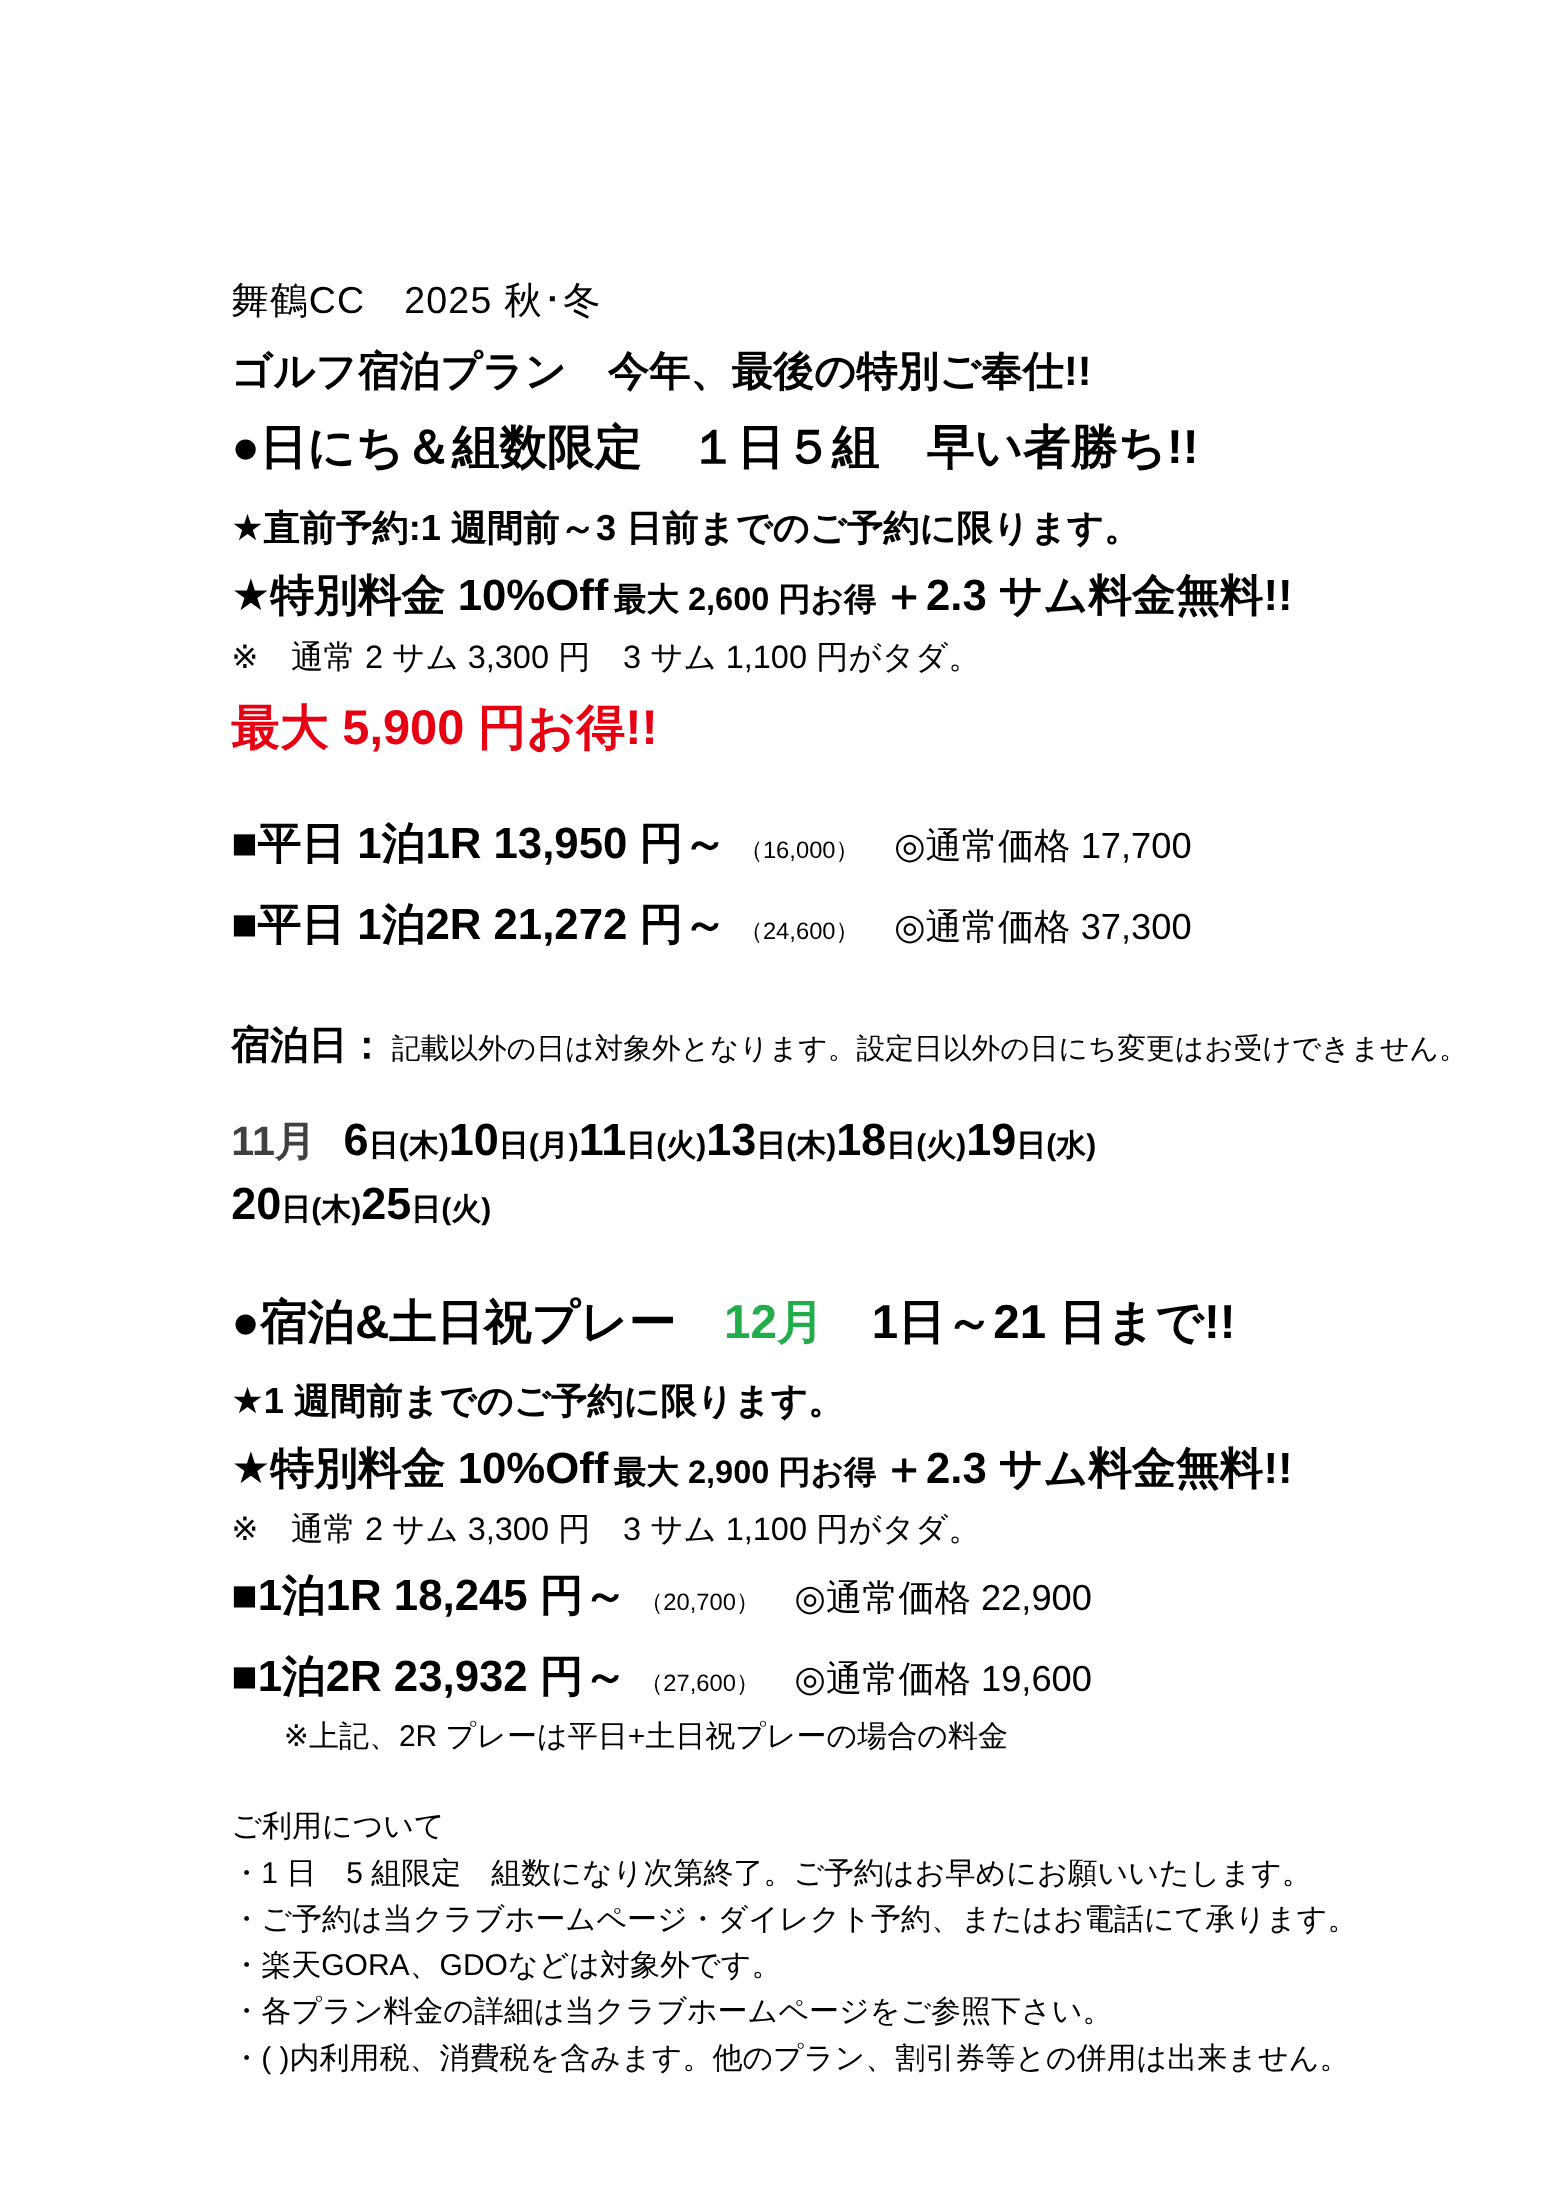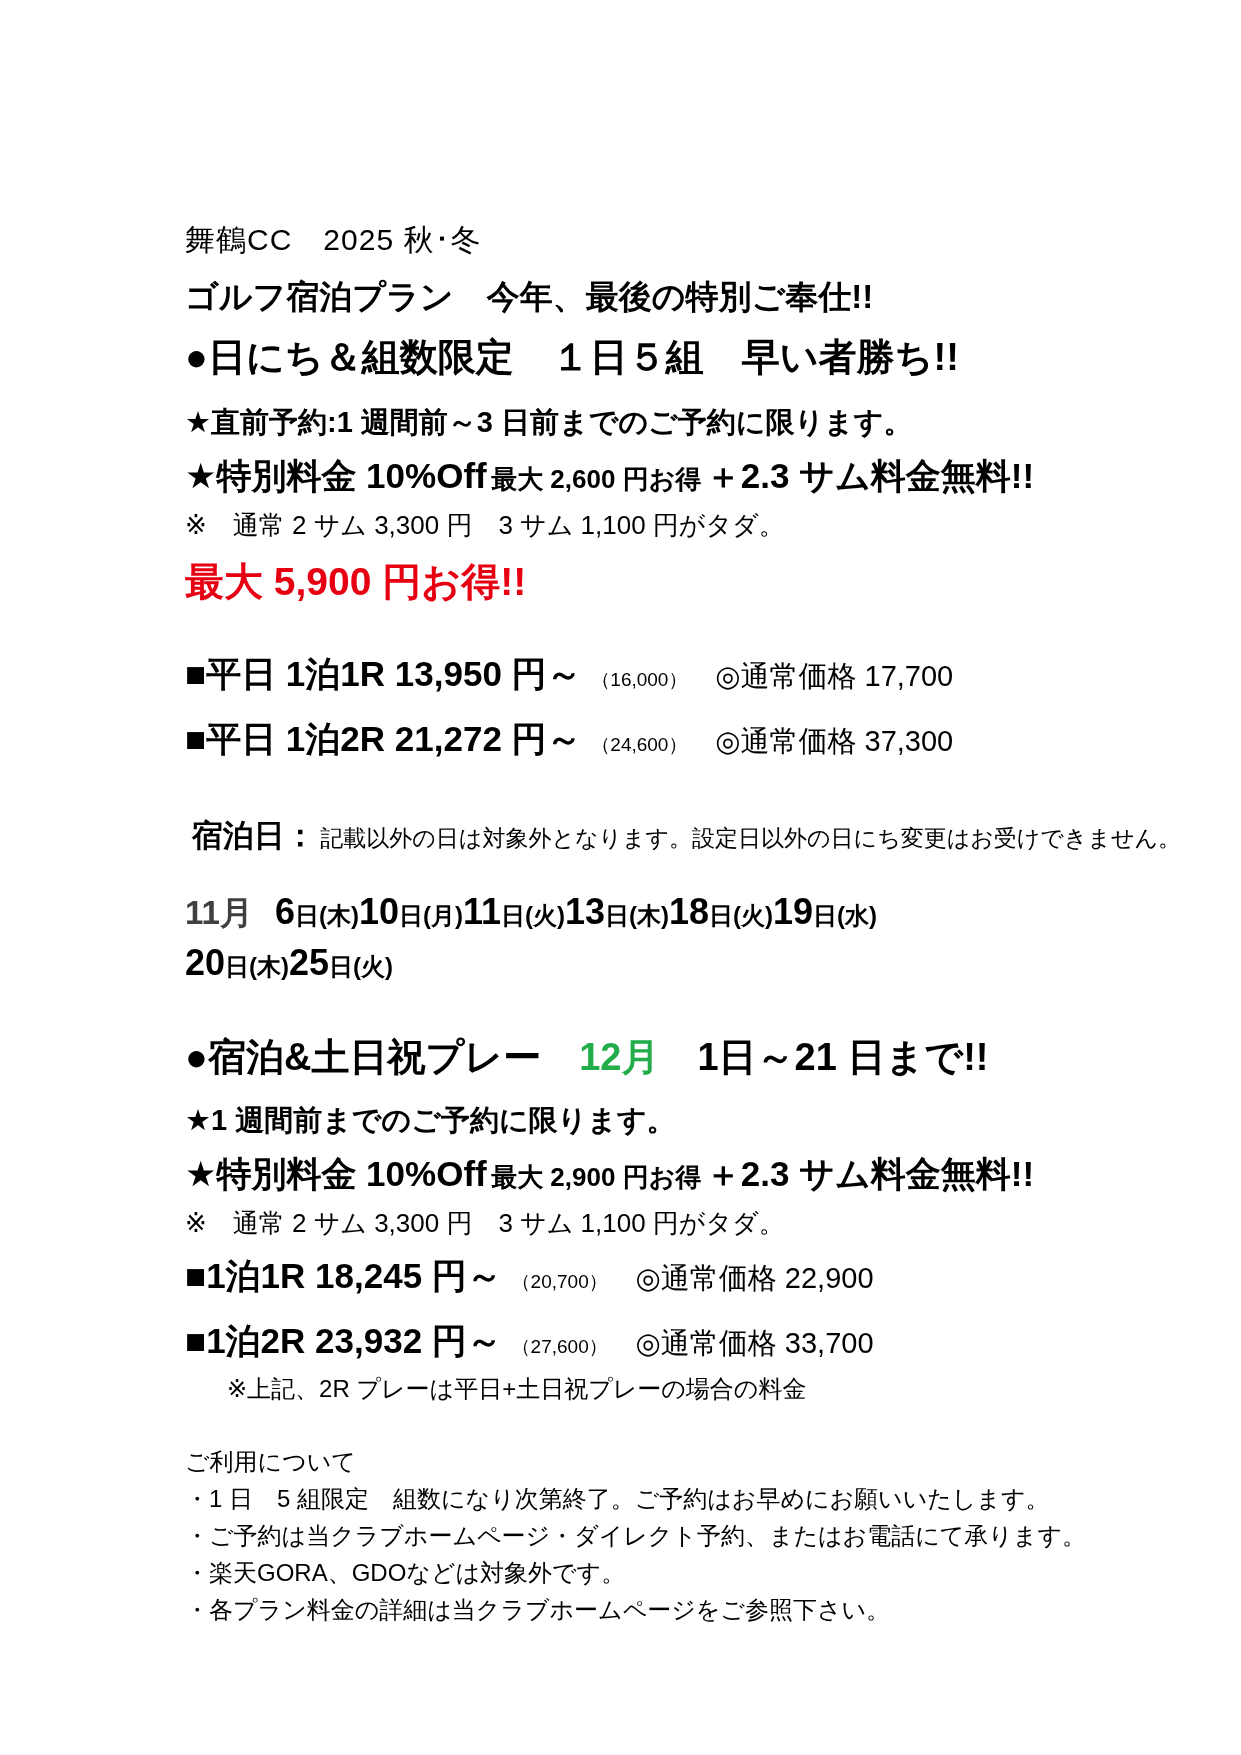--- a/index.html
+++ b/index.html
@@ -27,21 +27,21 @@
   .discount .med{font-size:26px;font-weight:700;}
   .discount{margin-bottom:8px;}
   .som-note{font-size:26px;font-weight:400;margin-bottom:12px;}
   .savings{font-size:39px;font-weight:700;color:#e60012;margin-bottom:42px;}
 
   .price-line{font-size:35px;font-weight:700;margin-bottom:18px;}
   .price-line .incl{font-size:19px;font-weight:400;}
   .price-line .regular{font-size:29px;font-weight:400;padding-left:18px;}
   .price-gap{margin-bottom:52px;}
 
-  .stay-line{margin-bottom:34px;text-align:right;}
+  .stay-line{margin-bottom:34px;}
   .stay-line .stay-label{font-size:31px;font-weight:700;}
   .stay-line .stay-note{font-size:23px;font-weight:500;}
 
   .dates{font-size:36px;font-weight:600;margin-bottom:6px;}
   .dates .month{color:#404040;font-weight:700;font-size:33px;padding-right:22px;}
   .dates .wd{font-size:24px;font-weight:600;}
   .dates2{margin-bottom:48px;}
 
   .headline2{font-size:38px;font-weight:700;margin-bottom:18px;}
   .headline2 .month{color:#22ac4a;}
@@ -107,25 +107,26 @@
   <div class="line price-line">
     <span>■1泊1R</span>
     <span>18,245 円～</span>
     <span class="incl">（20,700）</span>
     <span class="regular">◎通常価格 22,900</span>
   </div>
   <div class="line price-line" style="margin-bottom:8px;">
     <span>■1泊2R</span>
     <span>23,932 円～</span>
     <span class="incl">（27,600）</span>
-    <span class="regular">◎通常価格 33,700</span>
+    <span class="regular">◎通常価格 19,600</span>
   </div>
   <div class="line price-note">※上記、2R プレーは平日+土日祝プレーの場合の料金</div>
 
   <div class="usage">
     <div class="line">ご利用について</div>
     <div class="line">・1 日　5 組限定　組数になり次第終了。ご予約はお早めにお願いいたします。</div>
     <div class="line">・ご予約は当クラブホームページ・ダイレクト予約、またはお電話にて承ります。</div>
     <div class="line">・楽天GORA、GDOなどは対象外です。</div>
     <div class="line">・各プラン料金の詳細は当クラブホームページをご参照下さい。</div>
+    <div class="line">・( )内利用税、消費税を含みます。他のプラン、割引券等との併用は出来ません。</div>
   </div>
 
 </div>
 
 </body></html>

